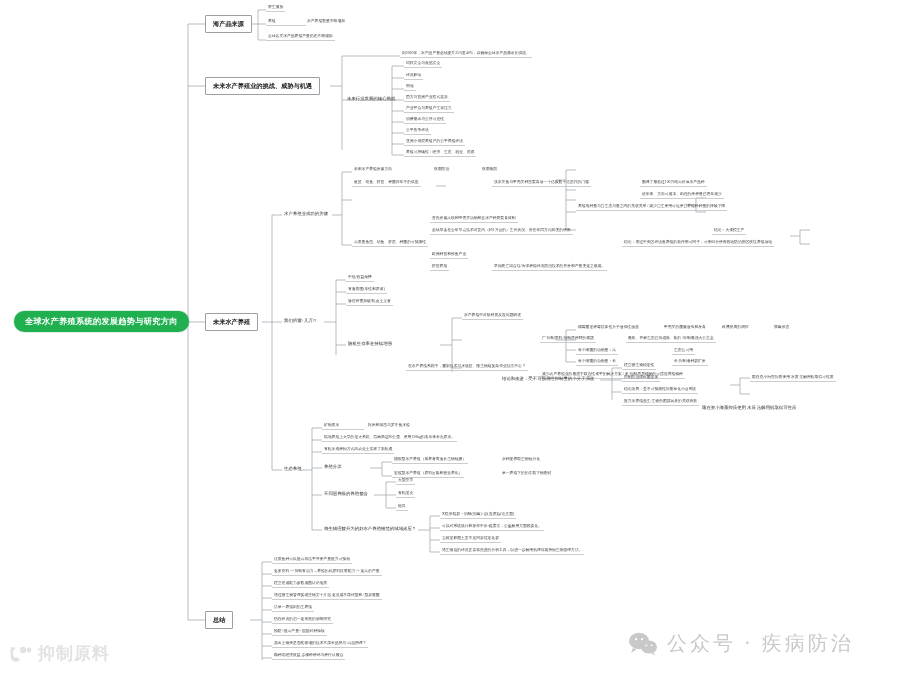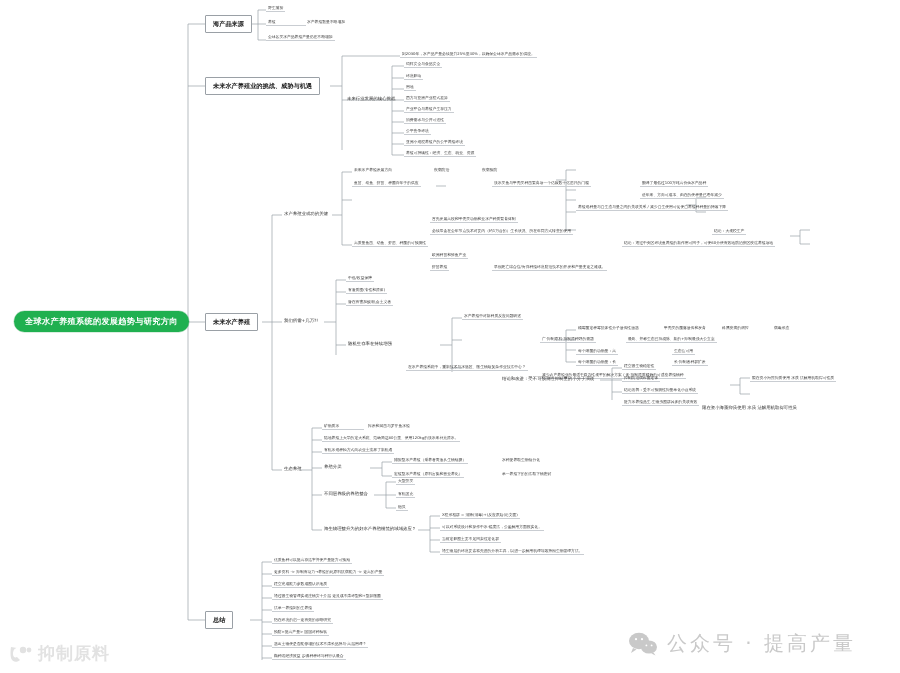--- a/index.html
+++ b/index.html
@@ -2,21 +2,21 @@
 <html><head>
 <meta charset="utf-8">
 <style>
   html,body{margin:0;padding:0;}
   body{
     width:900px;height:673px;
     background:#ffffff;
     font-family:"DejaVu Sans","Liberation Sans",sans-serif;
     overflow:hidden;position:relative;
   }
-  #canvas{position:absolute;left:0;top:0;width:900px;height:673px;}
+  #canvas{position:absolute;left:0;top:0;width:900px;height:673px;font-family:Liberation Serif, serif;}
   svg.links{position:absolute;left:0;top:0;width:900px;height:673px;pointer-events:none;}
 
   .node{position:absolute;box-sizing:border-box;white-space:nowrap;}
 
   
   .root{
     background:#20B050;
     color:#ffffff;
     border-radius:11px;
     font-size:8.2px;
@@ -308,16 +308,16 @@
     <svg width="30" height="24" viewBox="0 0 30 24">
       <ellipse cx="11" cy="9" rx="10" ry="8.2" fill="#c9c9c9"></ellipse>
       <path d="M5,16 L3,21 L8.5,17.6 Z" fill="#c9c9c9"></path>
       <ellipse cx="21" cy="15" rx="8" ry="6.6" fill="#c9c9c9"></ellipse>
       <path d="M25.5,20.4 L27.5,23.6 L23.5,21.6 Z" fill="#c9c9c9"></path>
       <circle cx="8" cy="7.2" r="1.1" fill="#ffffff"></circle>
       <circle cx="14" cy="7.2" r="1.1" fill="#ffffff"></circle>
       <circle cx="18.4" cy="13.4" r=".9" fill="#ffffff"></circle>
       <circle cx="23.6" cy="13.4" r=".9" fill="#ffffff"></circle>
     </svg>
-    <span class="wtext">公众号 · 提高产量</span>
+    <span class="wtext">公众号 · 疾病防治</span>
   </div>
 
 </div>
 
 </body></html>

